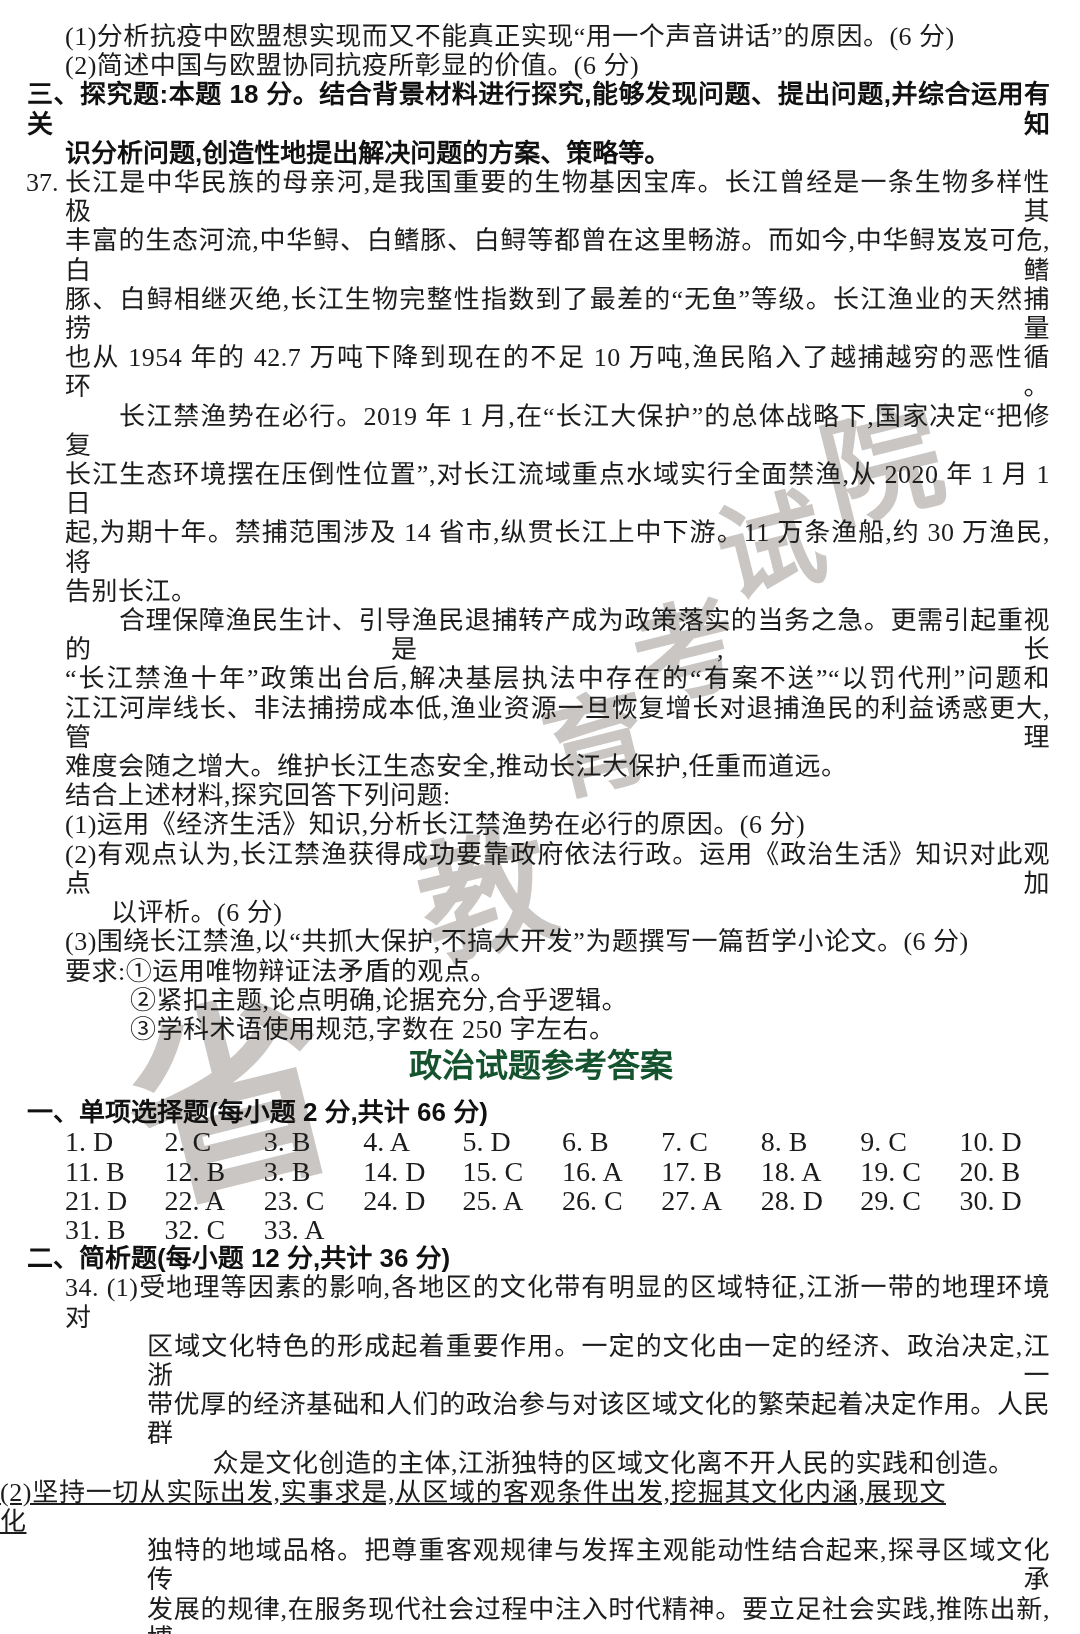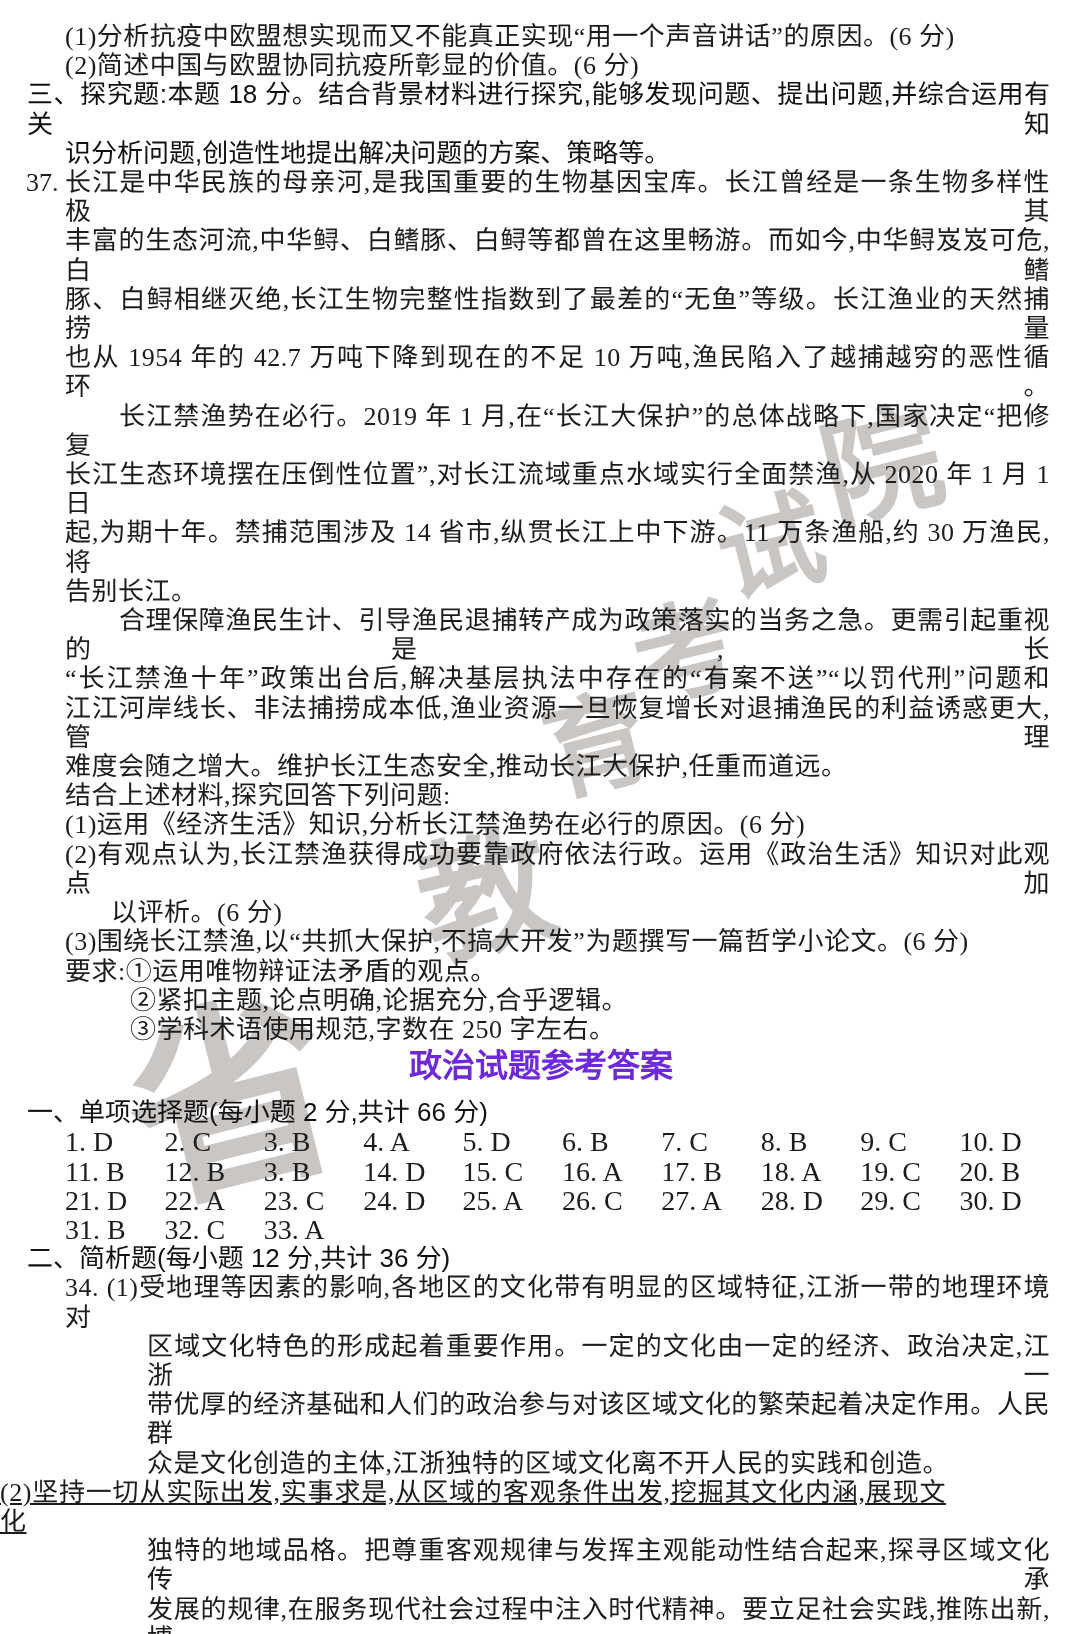--- a/index.html
+++ b/index.html
@@ -29,49 +29,49 @@
   .content{position:relative;z-index:1;padding-top:22px;}
   .line{
     font-size:26px;
     line-height:29.2px;
     letter-spacing:0.5px;
   }
   
   .i0{margin-left:27px;}
   .i1{margin-left:65px;}
   .i2{text-decoration:underline;}
-  .i3{margin-left:147px;}
+  .i3{margin-left:147px;text-align:center;}
   .i4{margin-left:130px;}
   .i6{margin-left:111px;}
   
   .fj{text-align:justify;text-align-last:justify;}
   .i0.fj{width:1023px;}
   .i1.fj{width:985px;}
   .i2.fj{width:946px;}
   .i3.fj{width:903px;}
   .heading{
     font-family:"Liberation Sans","DejaVu Sans",sans-serif;
-    font-weight:normal;
+    font-weight:bold;
     color:#111;
     letter-spacing:0;
   }
   .q37{position:relative;}
   .qnum{
     position:absolute;left:26px;top:0;
     font-size:26px;line-height:29.2px;
   }
   .para-ind div.line:first-of-type{text-indent:54px;}
   .answers-title{
     margin:2px 0 12px 2px;
     line-height:40px;
     text-align:center;
     font-family:"Liberation Sans","DejaVu Sans",sans-serif;
     font-weight:bold;
     font-size:33px;
-    color:#6d28d9;
+    color:#14532d;
   }
   .grid{
     margin-left:65px;
     width:996px;
     display:flex;
     flex-wrap:wrap;
   }
   .cell{
     width:99.4px;
     font-size:28px;

